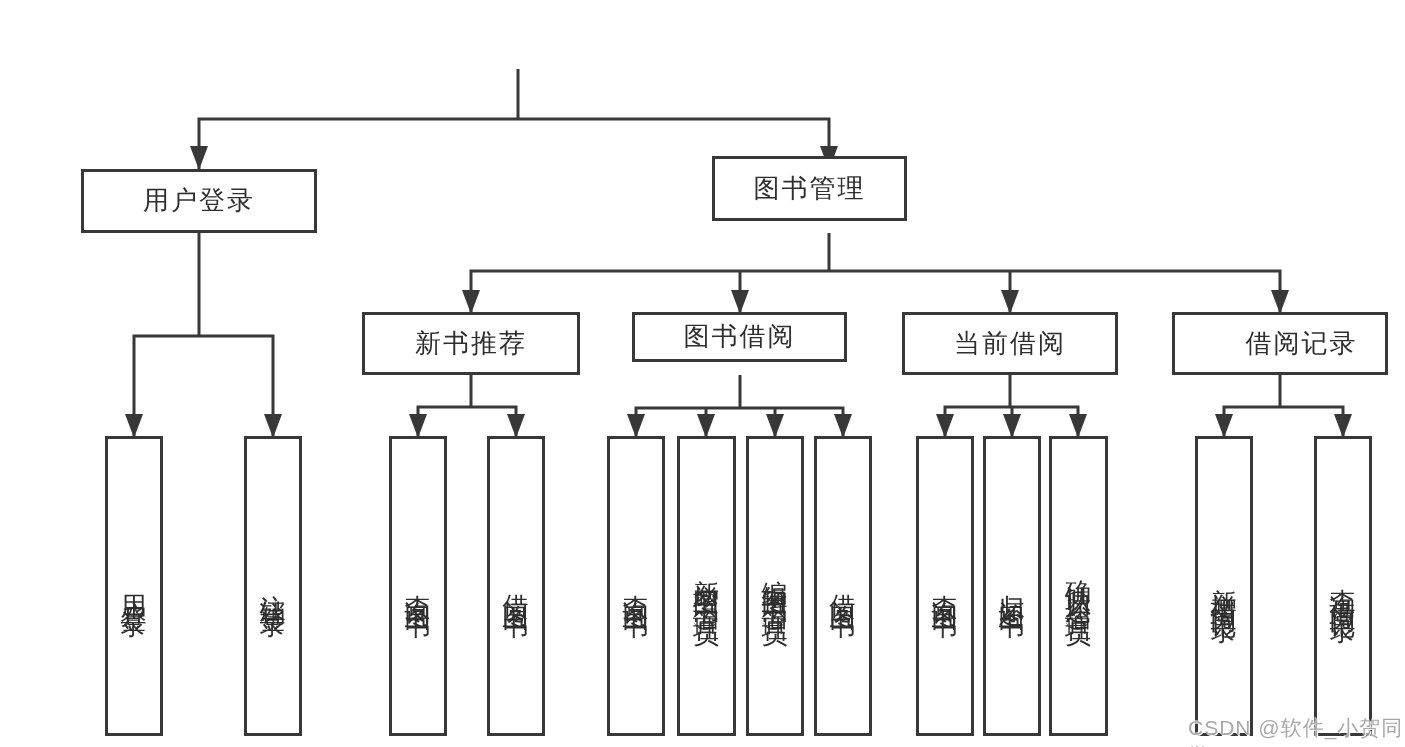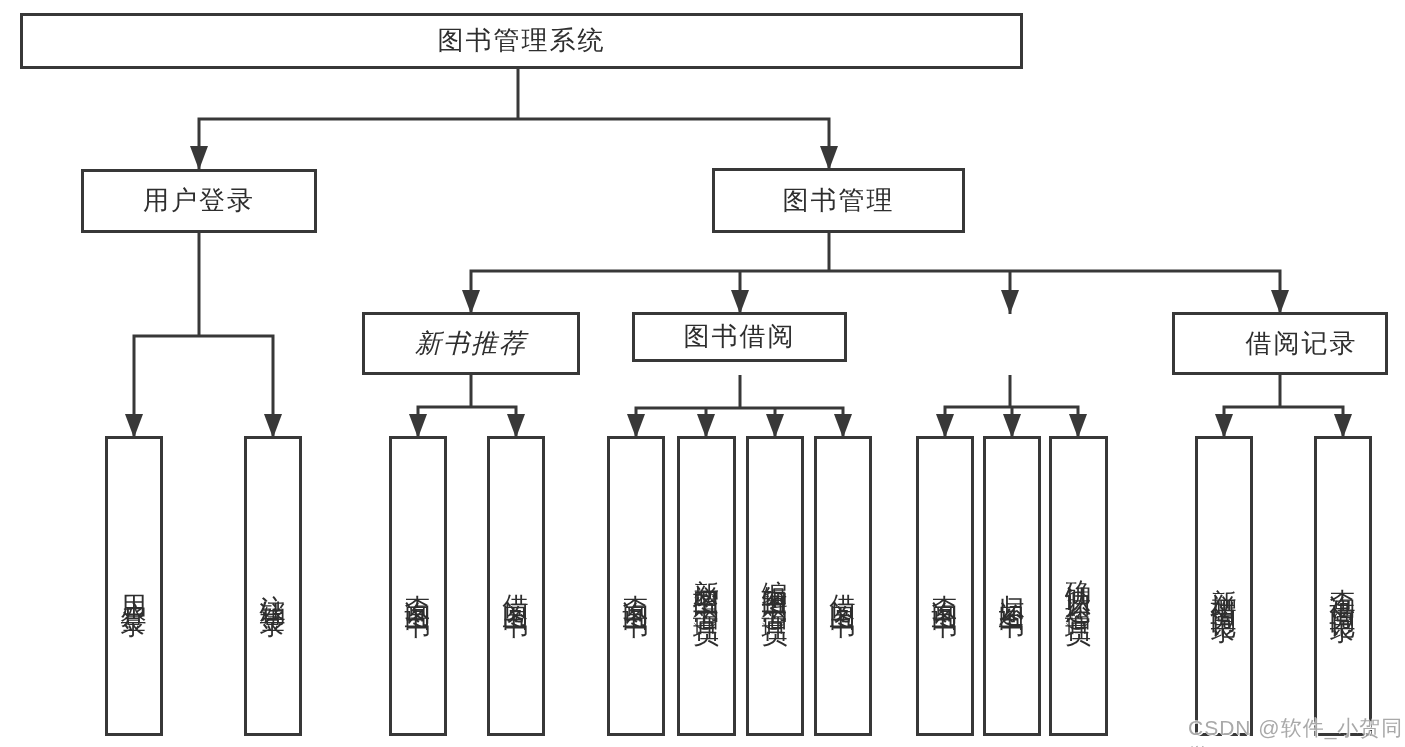--- a/index.html
+++ b/index.html
@@ -75,27 +75,27 @@
       <polygon points="766,414 784,414 775,438"></polygon>
       <polygon points="834,414 852,414 843,438"></polygon>
       <polygon points="936,414 954,414 945,438"></polygon>
       <polygon points="1003,414 1021,414 1012,438"></polygon>
       <polygon points="1069,414 1087,414 1078,438"></polygon>
       <polygon points="1215,414 1233,414 1224,438"></polygon>
       <polygon points="1334,414 1352,414 1343,438"></polygon>
     </g>
   </svg>
 
-  <div class="box" style="left:20px; top:13px; width:1003px; height:56px;">图书管理系统</div>
 
   <div class="box" style="left:81px; top:169px; width:236px; height:64px;">用户登录</div>
-  <div class="box" style="left:712px; top:168px; width:253px; height:65px;">图书管理</div>
+  <div class="box" style="left:712px; top:156px; width:195px; height:65px;">图书管理</div>
 
-  <div class="box" style="left:362px; top:312px; width:218px; height:63px;font-style:italic;">新书推荐</div>
+  <div class="box" style="left:362px; top:312px; width:218px; height:63px;">新书推荐</div>
   <div class="box" style="left:632px; top:312px; width:215px; height:50px;">图书借阅</div>
+  <div class="box" style="left:902px; top:312px; width:216px; height:63px;">当前借阅</div>
   <div class="box" style="left:1172px; top:312px; width:216px; height:63px;padding-left:43px;">借阅记录</div>
 
   <div class="box v" style="left:105px; top:436px; width:58px; height:300px;">用户登录</div>
   <div class="box v" style="left:244px; top:436px; width:58px; height:300px;">注销登录</div>
 
   <div class="box v" style="left:389px; top:436px; width:58px; height:300px;">查询图书</div>
   <div class="box v" style="left:487px; top:436px; width:58px; height:300px;">借阅图书</div>
 
   <div class="box v" style="left:607px; top:436px; width:58px; height:300px;">查询图书</div>
   <div class="box v" style="left:677px; top:436px; width:59px; height:300px;">新增图书（管理员）</div>

